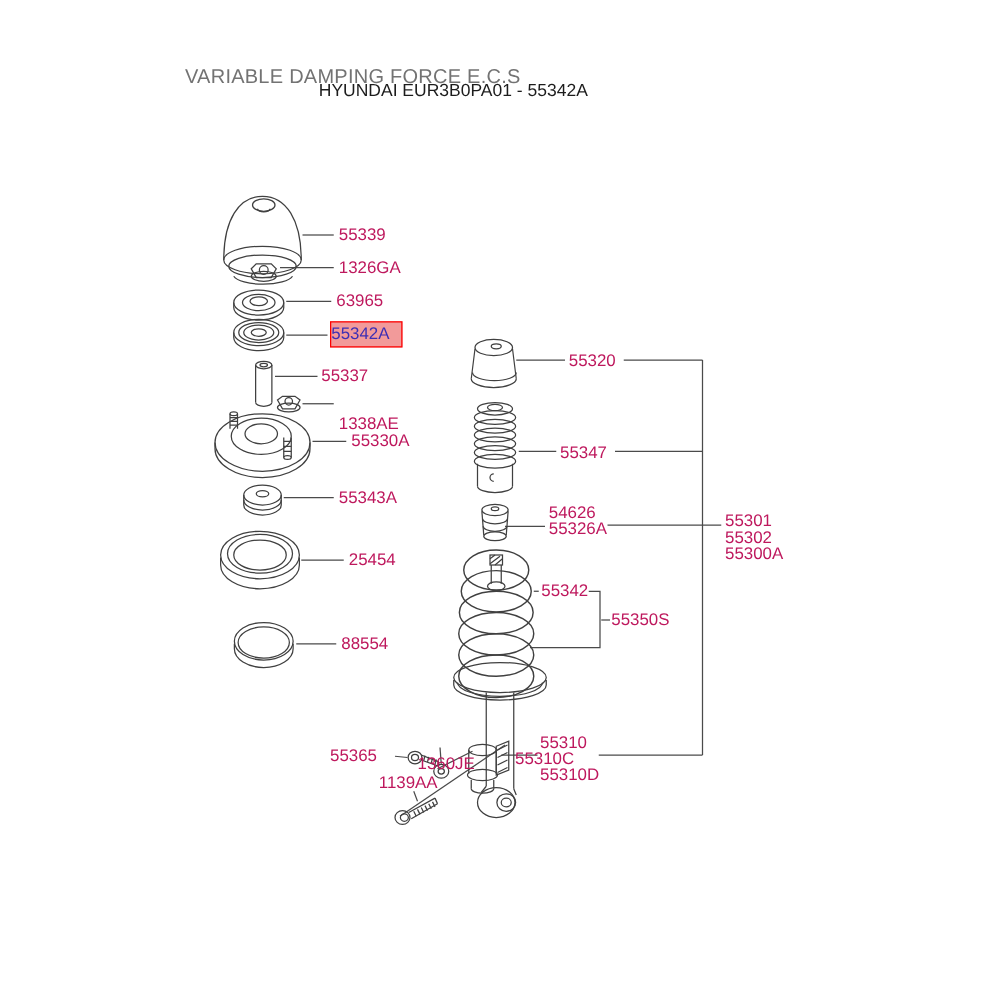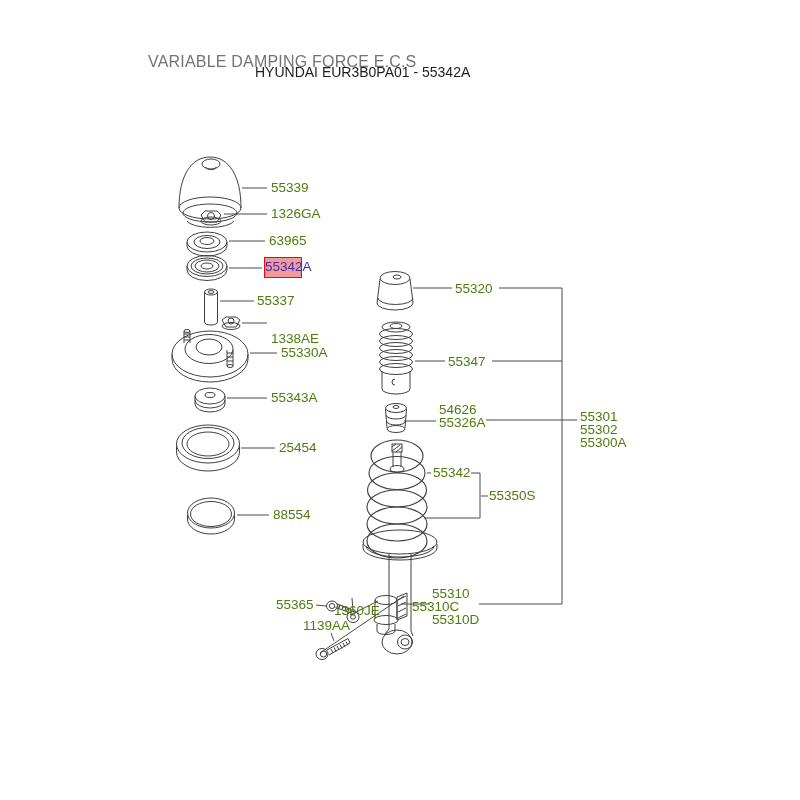--- a/index.html
+++ b/index.html
@@ -3,24 +3,24 @@
 <meta charset="utf-8">
 <style>
   html,body{margin:0;padding:0;background:#ffffff;}
   .stage{position:relative;width:800px;height:800px;background:#ffffff;overflow:hidden;
          font-family:"Liberation Sans", sans-serif;}
   .stage svg{position:absolute;left:0;top:0;}
   .title-red{position:absolute;left:148px;top:53px;font-size:16px;color:#737373;
              white-space:nowrap;letter-spacing:.2px;}
   .title-black{position:absolute;left:255px;top:64px;font-size:14px;color:#1c1c1c;
                white-space:nowrap;}
-  .callout{position:absolute;font-size:13.5px;line-height:14px;color:#4d7c0f;
+  .callout{position:absolute;font-size:13.5px;line-height:14px;color:#be185d;
            white-space:nowrap;cursor:pointer;}
-  .callout.hl{left:264px;top:257px;width:38px;height:21px;background:#f29a9a;
-              border:1.6px solid #fd0000;box-sizing:border-box;text-align:center;
+  .callout.hl{left:264px;top:257px;width:58px;height:21px;background:#f29a9a;
+              border:1.6px solid #fd0000;box-sizing:border-box;text-align:left;
               line-height:18px;color:#3d2fb4;}
   .g{stroke:#404040;stroke-width:1;fill:none;}
   .g2{stroke:#404040;stroke-width:1.15;fill:none;}
   .ld{stroke:#4a4a4a;stroke-width:1;fill:none;}
 </style>
 </head>
 <body>
 
 <div class="stage">
 
@@ -252,19 +252,19 @@
 <div class="callout" style="left:455px;top:282px">55320</div>
 <div class="callout" style="left:448px;top:355px">55347</div>
 <div class="callout" style="left:439px;top:403px">54626</div>
 <div class="callout" style="left:439px;top:416px">55326A</div>
 <div class="callout" style="left:433px;top:466px">55342</div>
 <div class="callout" style="left:489px;top:489px">55350S</div>
 <div class="callout" style="left:580px;top:410px">55301</div>
 <div class="callout" style="left:580px;top:423px">55302</div>
 <div class="callout" style="left:580px;top:436px">55300A</div>
 <div class="callout" style="left:334px;top:604px">1360JE</div>
-<div class="callout" style="left:276px;top:598px">55365</div>
+<div class="callout" style="left:264px;top:598px">55365</div>
 <div class="callout" style="left:303px;top:619px">1139AA</div>
 <div class="callout" style="left:432px;top:587px">55310</div>
 <div class="callout" style="left:412px;top:600px">55310C</div>
 <div class="callout" style="left:432px;top:613px">55310D</div>
 
 </div>
 
 </body></html>

